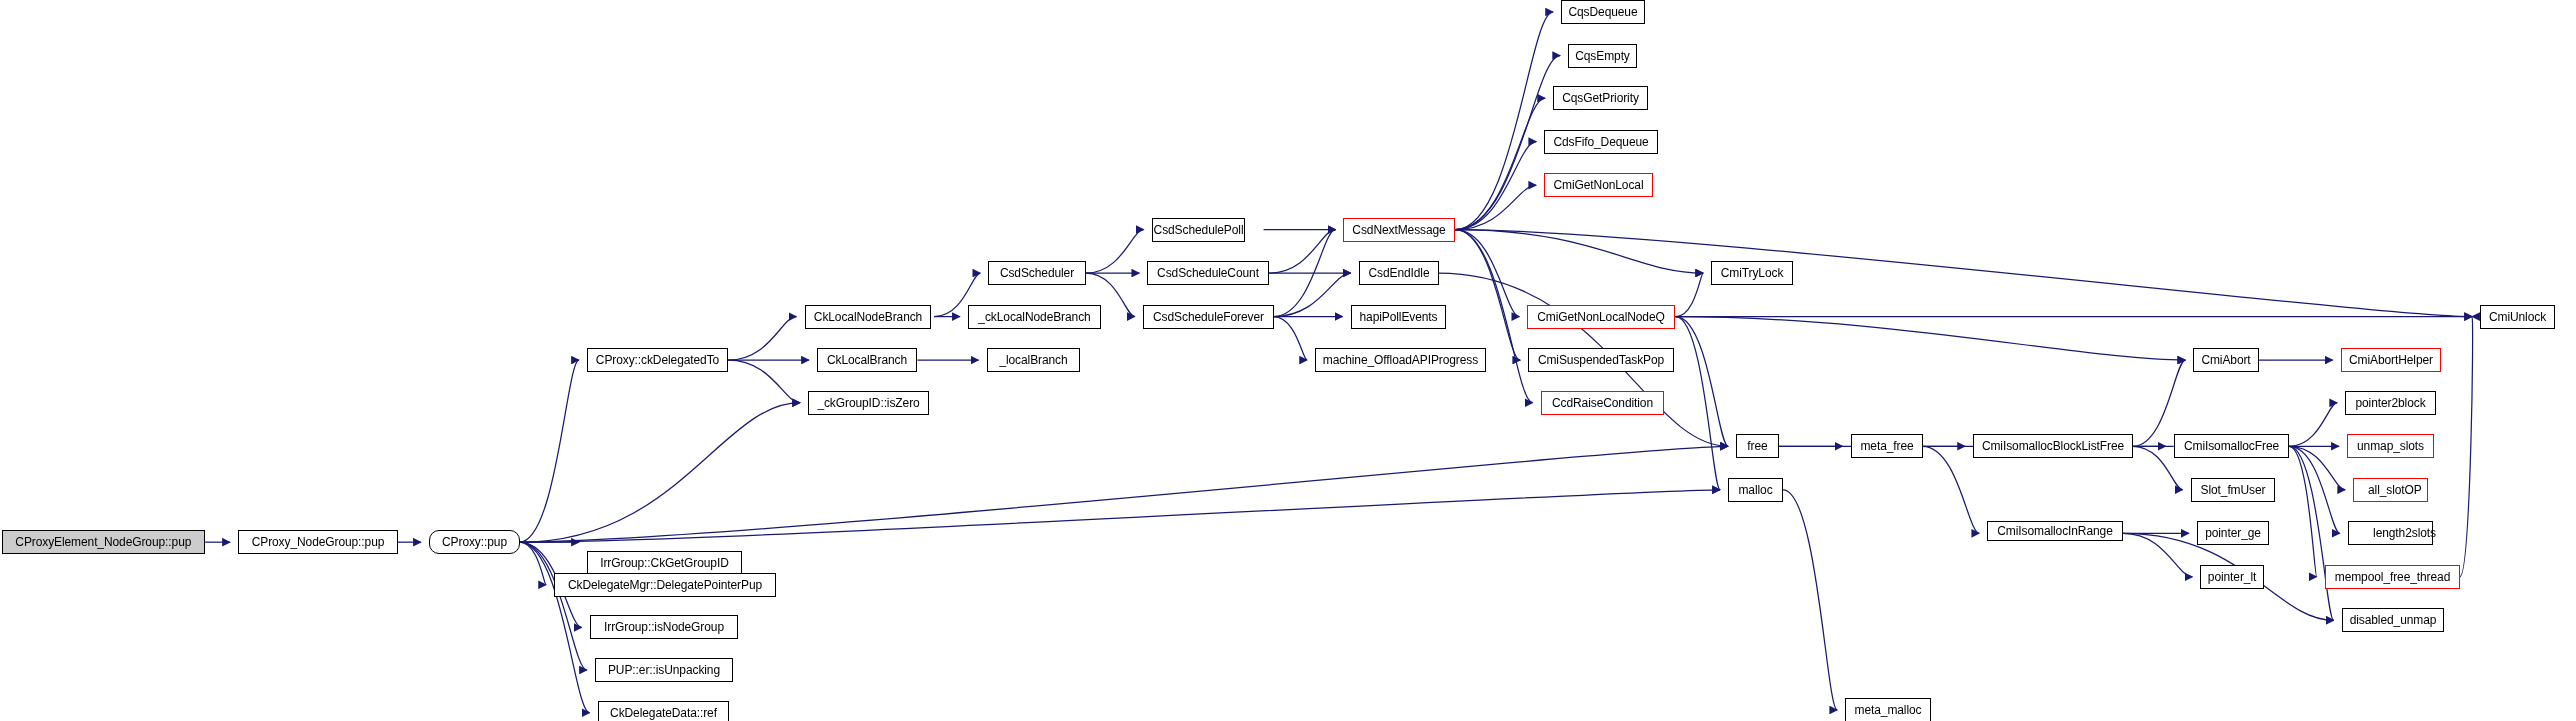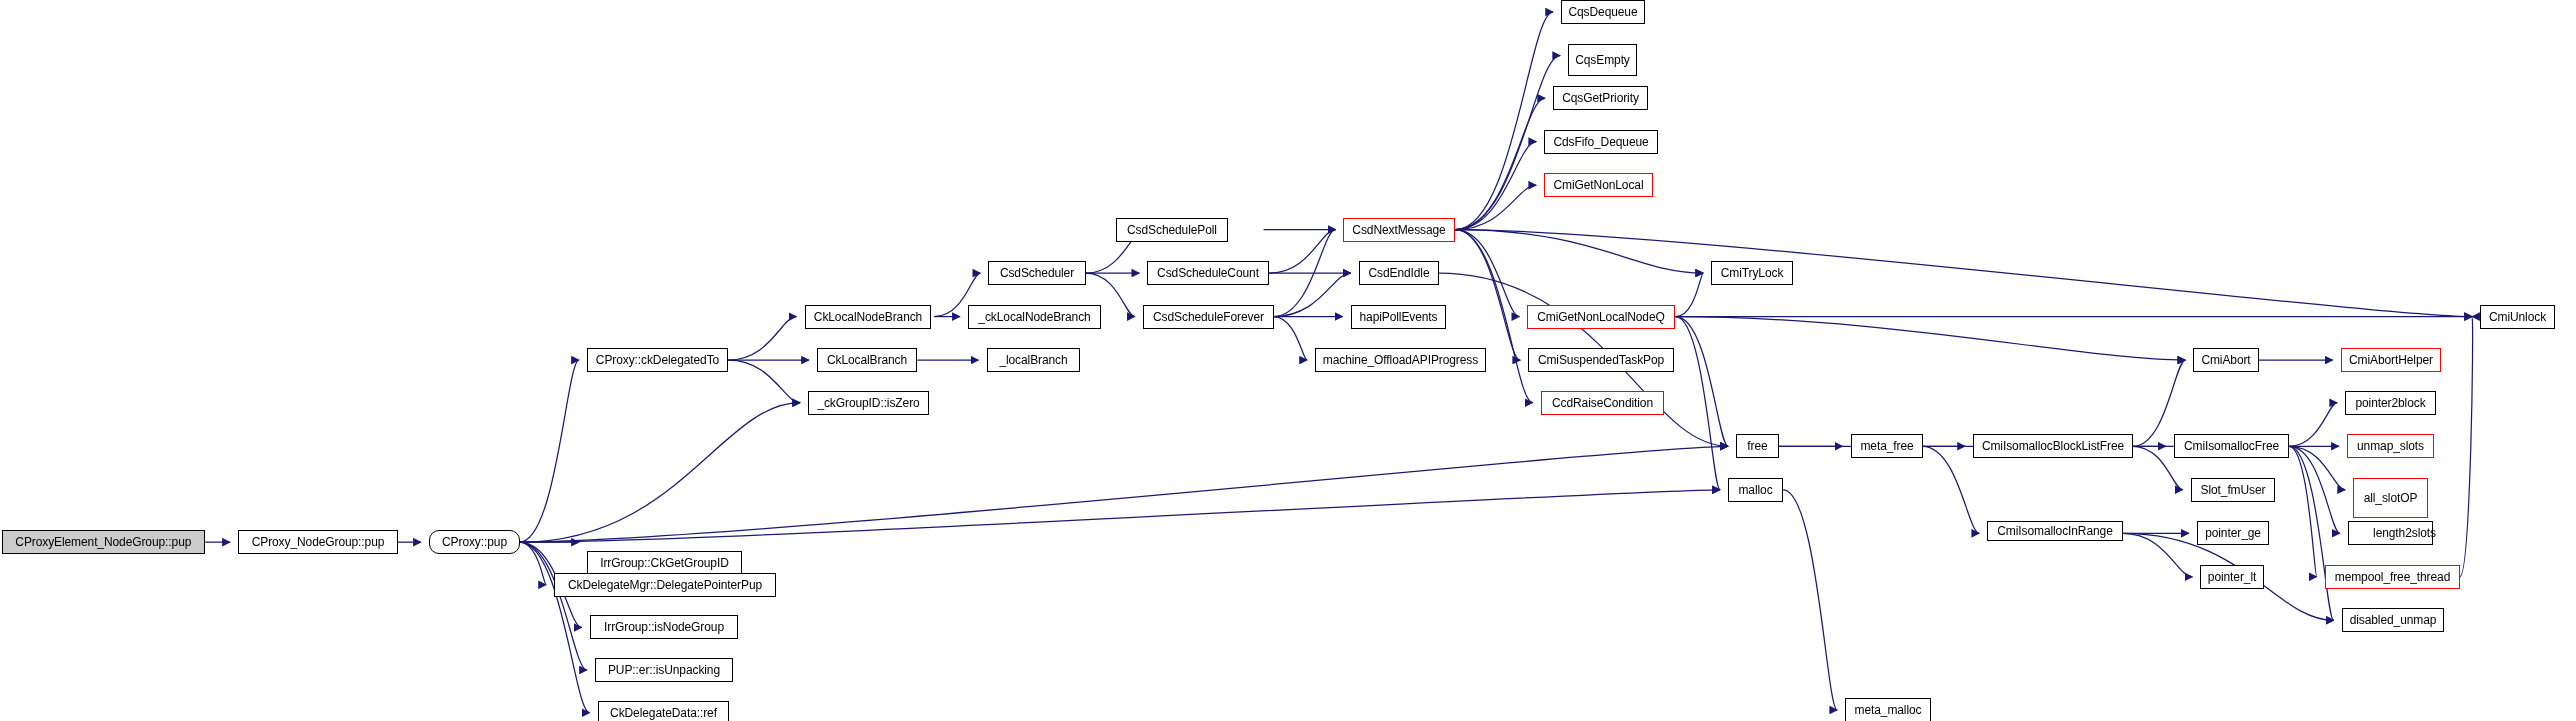--- a/index.html
+++ b/index.html
@@ -166,21 +166,21 @@
       </div>
       <div class="node" style="left: 968px; top: 305px; width: 133px; height: 24px;">
         <span>_ckLocalNodeBranch</span>
       </div>
       <div class="node" style="left: 987px; top: 348px; width: 93px; height: 24px;">
         <span>_localBranch</span>
       </div>
       <div class="node" style="left: 988px; top: 261px; width: 98px; height: 24px;">
         <span>CsdScheduler</span>
       </div>
-      <div class="node" style="left: 1116px; top: 218px; width: 112px; height: 24px;">
+      <div class="node" style="left: 1152px; top: 218px; width: 93px; height: 24px;">
         <span>CsdSchedulePoll</span>
       </div>
       <div class="node" style="left: 1147px; top: 261px; width: 122px; height: 24px;">
         <span>CsdScheduleCount</span>
       </div>
       <div class="node" style="left: 1143px; top: 305px; width: 131px; height: 24px;">
         <span>CsdScheduleForever</span>
       </div>
       <div class="node red" style="left: 1343px; top: 218px; width: 112px; height: 24px;">
         <span>CsdNextMessage</span>
@@ -190,21 +190,21 @@
       </div>
       <div class="node" style="left: 1351px; top: 305px; width: 95px; height: 24px;">
         <span>hapiPollEvents</span>
       </div>
       <div class="node" style="left: 1315px; top: 348px; width: 171px; height: 24px;">
         <span>machine_OffloadAPIProgress</span>
       </div>
       <div class="node" style="left: 1561px; top: 0px; width: 84px; height: 24px;">
         <span>CqsDequeue</span>
       </div>
-      <div class="node" style="left: 1568px; top: 44px; width: 69px; height: 32px;">
+      <div class="node" style="left: 1568px; top: 44px; width: 69px; height: 24px;">
         <span>CqsEmpty</span>
       </div>
       <div class="node" style="left: 1553px; top: 86px; width: 95px; height: 24px;">
         <span>CqsGetPriority</span>
       </div>
       <div class="node" style="left: 1544px; top: 130px; width: 114px; height: 24px;">
         <span>CdsFifo_Dequeue</span>
       </div>
       <div class="node red" style="left: 1544px; top: 173px; width: 109px; height: 24px;">
         <span>CmiGetNonLocal</span>
@@ -256,21 +256,21 @@
       </div>
       <div class="node red" style="left: 2341px; top: 348px; width: 100px; height: 24px;">
         <span>CmiAbortHelper</span>
       </div>
       <div class="node" style="left: 2345px; top: 391px; width: 91px; height: 24px;">
         <span>pointer2block</span>
       </div>
       <div class="node red" style="left: 2347px; top: 434px; width: 87px; height: 24px;">
         <span>unmap_slots</span>
       </div>
-      <div class="node red" style="left: 2353px; top: 478px; width: 75px; height: 40px;">
+      <div class="node red" style="left: 2353px; top: 478px; width: 75px; height: 24px; justify-content: flex-end;">
         <span>all_slotOP</span>
       </div>
       <div class="node" style="left: 2348px; top: 521px; width: 85px; height: 24px; padding-left: 28px;">
         <span>length2slots</span>
       </div>
       <div class="node red" style="left: 2325px; top: 565px; width: 135px; height: 24px;">
         <span>mempool_free_thread</span>
       </div>
       <div class="node" style="left: 2342px; top: 608px; width: 102px; height: 24px;">
         <span>disabled_unmap</span>

